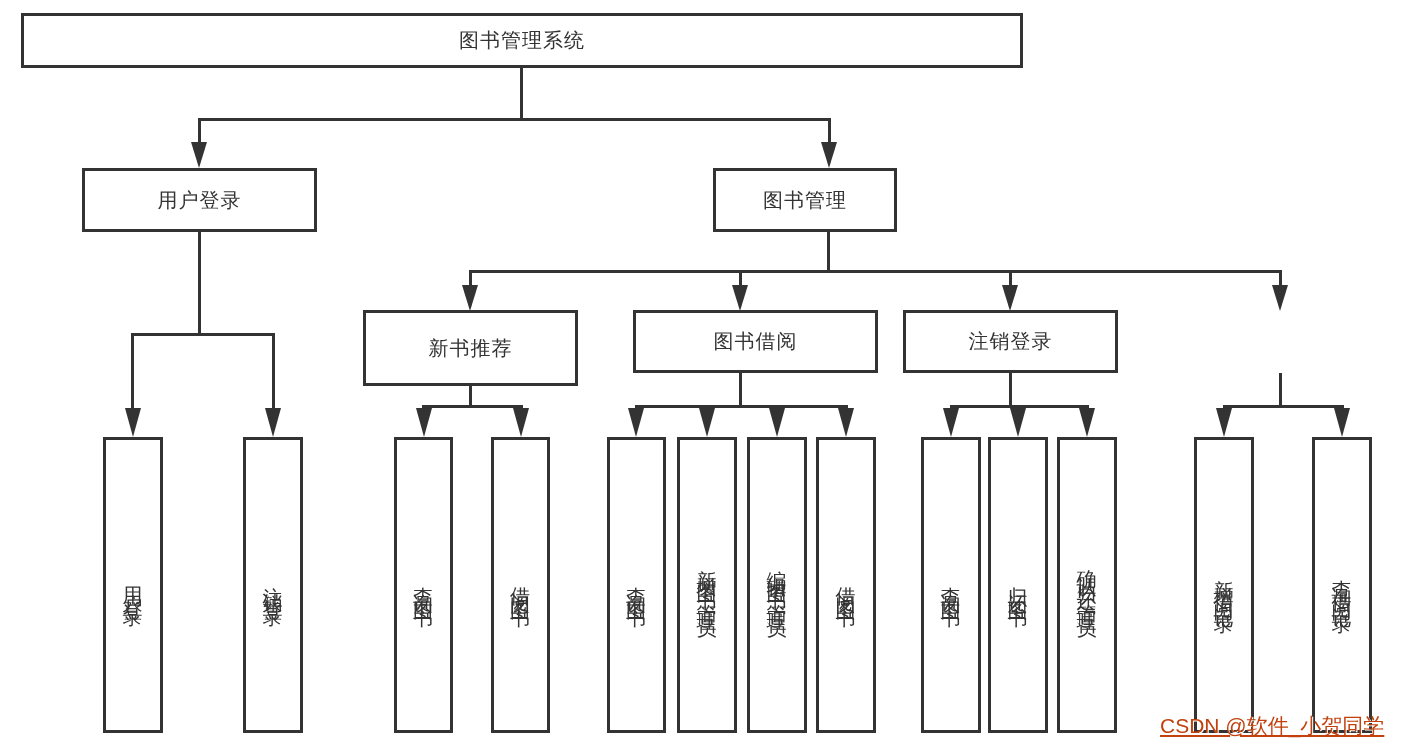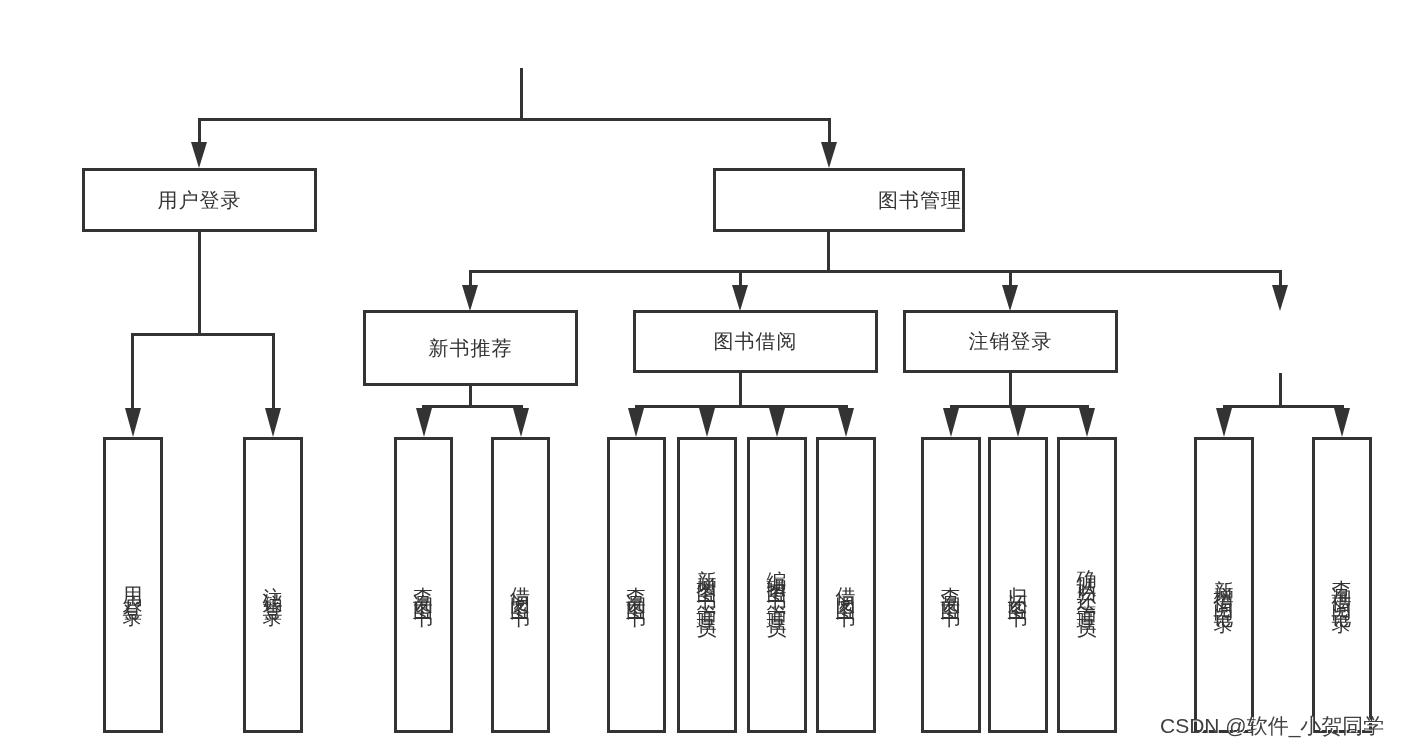--- a/index.html
+++ b/index.html
@@ -39,24 +39,25 @@
     position:absolute;width:0;height:0;z-index:1;
     border-left:8px solid transparent;
     border-right:8px solid transparent;
     border-top:29px solid #333333;
   }
   .arrow.sm{border-top-width:26px;}
   #watermark{
     position:absolute;
     left:1160px;top:712px;
     font-size:21px;
-    color:#404040;
+    color:#c2410c;
     text-shadow:1px 1px 0 #ffffff;
     white-space:nowrap;
     z-index:3;
+    text-decoration:underline;
   }
 </style>
 </head>
 <body>
 
 <div id="canvas">
 
   <div class="vline" style="left:520px;top:68px;height:52px;"></div>
   <div class="hline" style="left:198px;top:118px;width:633px;"></div>
   <div class="vline" style="left:198px;top:118px;height:27px;"></div>
@@ -109,25 +110,28 @@
   <div class="vline" style="left:1086px;top:405px;height:10px;"></div>
   <div class="arrow" style="left:1079px;top:408px;"></div>
 
   <div class="vline" style="left:1279px;top:373px;height:35px;"></div>
   <div class="hline" style="left:1223px;top:405px;width:121px;"></div>
   <div class="vline" style="left:1223px;top:405px;height:10px;"></div>
   <div class="arrow" style="left:1216px;top:408px;"></div>
   <div class="vline" style="left:1341px;top:405px;height:10px;"></div>
   <div class="arrow" style="left:1334px;top:408px;"></div>
 
+  <div class="box" style="left:21px;top:13px;width:1002px;height:55px;">
+    <span class="lbl">图书管理系统</span>
+  </div>
 
   <div class="box" style="left:82px;top:168px;width:235px;height:64px;">
     <span class="lbl">用户登录</span>
   </div>
-  <div class="box" style="left:713px;top:168px;width:252px;height:64px;justify-content:flex-end;">
+  <div class="box" style="left:713px;top:168px;width:184px;height:64px;">
     <span class="lbl">图书管理</span>
   </div>
 
   <div class="box" style="left:363px;top:310px;width:215px;height:76px;">
     <span class="lbl">新书推荐</span>
   </div>
   <div class="box" style="left:633px;top:310px;width:245px;height:63px;">
     <span class="lbl">图书借阅</span>
   </div>
   <div class="box" style="left:903px;top:310px;width:215px;height:63px;">

